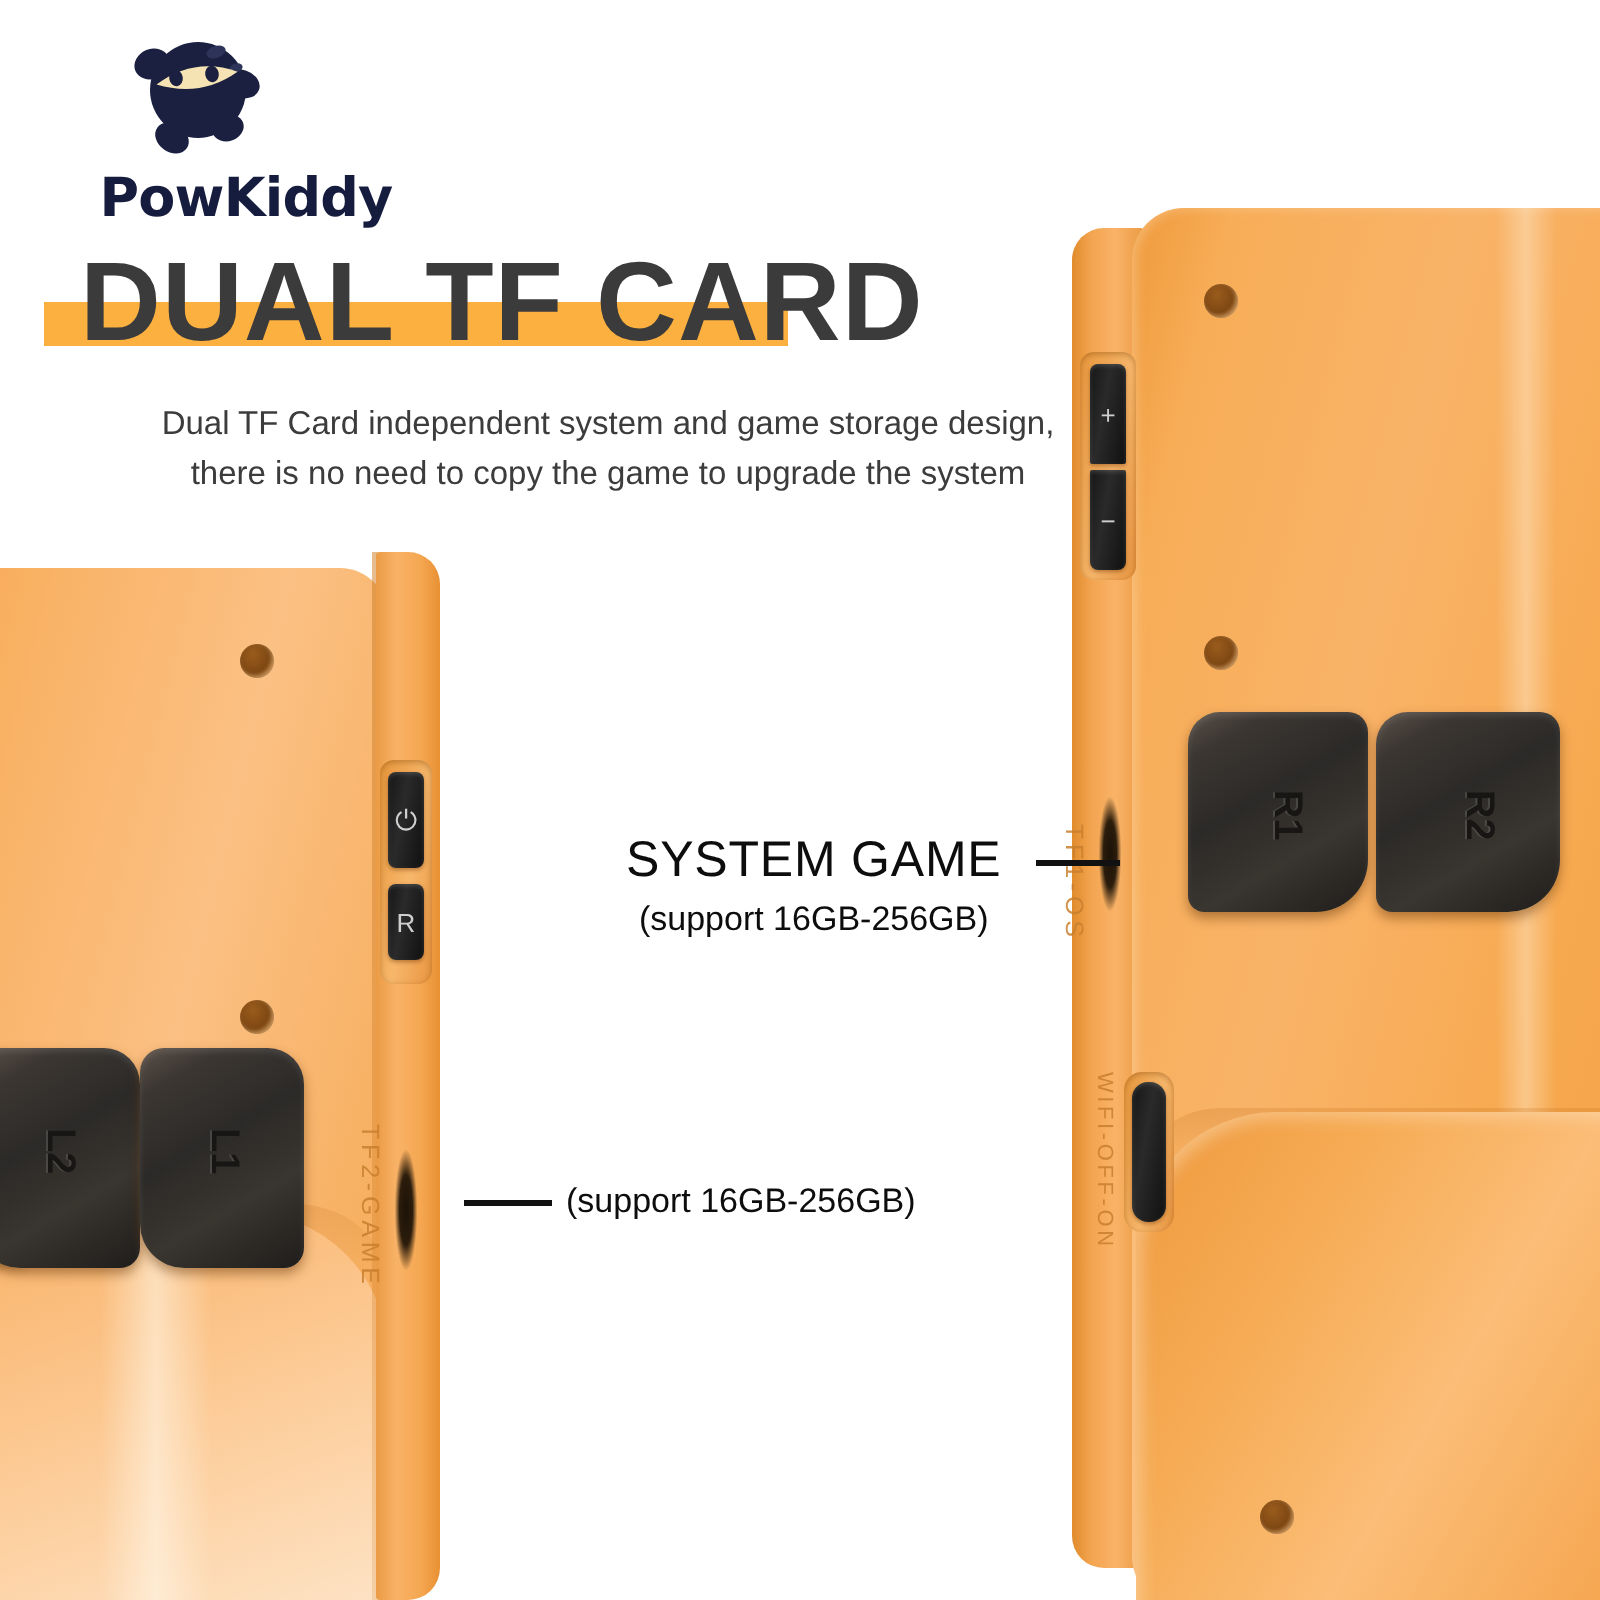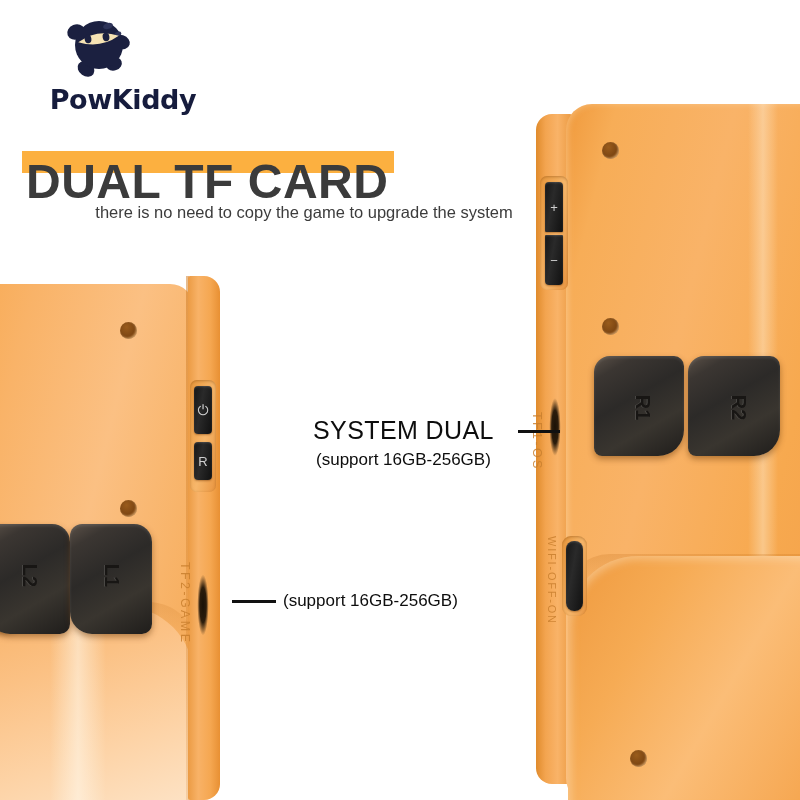--- a/index.html
+++ b/index.html
@@ -11,23 +11,23 @@
   
   #logo{position:absolute;left:38px;top:12px;width:170px;height:100px;}
   #ninja{position:absolute;left:20px;top:0px;width:80px;height:70px;}
   #logo-text{position:absolute;left:0px;top:72px;width:170px;
     font-size:27px;font-weight:bold;color:#161c3d;letter-spacing:-0.4px;
     font-family:"DejaVu Sans",sans-serif;white-space:nowrap;}
 
   
   #head-wrap{position:absolute;left:22px;top:118px;width:560px;height:62px;}
   #head-bar{position:absolute;left:0px;top:33px;width:372px;height:22px;background:#fcb040;}
-  #heading{position:absolute;left:4px;top:0px;font-size:48px;font-weight:bold;
+  #heading{position:absolute;left:18px;top:0px;font-size:56px;font-weight:bold;
     color:#3b3b3b;letter-spacing:0.5px;white-space:nowrap;
-    font-family:"Liberation Sans",sans-serif;margin-top:36px;}
+    font-family:"Liberation Sans",sans-serif;}
 
   
   #subtitle{position:absolute;left:34px;top:200px;width:540px;
     font-size:16.5px;line-height:25px;color:#3c3c3c;
     font-family:"Liberation Sans",sans-serif;}
   #subtitle div{white-space:nowrap;}
 
   
   .screwhole{position:absolute;border-radius:50%;
     background:radial-gradient(ellipse at 38% 30%, #9a5c1c 0%, #7e4713 55%, #b97a35 100%);
@@ -122,20 +122,21 @@
     </svg>
     <div id="logo-text">PowKiddy</div>
   </div>
 
   <div id="head-wrap">
     <div id="head-bar"></div>
     <div id="heading">DUAL TF CARD</div>
   </div>
 
   <div id="subtitle">
+    <div>Dual TF Card independent system and game storage design,</div>
     <div>there is no need to copy the game to upgrade the system</div>
   </div>
 
   <div id="dev-right">
     <div id="dr-edge"></div>
     <div id="dr-back"></div>
     <div id="dr-hl"></div>
     <div id="dr-gripline"></div>
     <div id="dr-grip"></div>
 
@@ -189,21 +190,21 @@
       <div class="cap" style="border-radius:12px 18px 10px 22px;"></div>
       <div class="glyph" style="left:30px;top:40px;font-size:20px;transform:rotate(90deg);">L2</div>
     </div>
     <div class="shoulder" style="left:116px;top:248px;width:82px;height:110px;">
       <div class="cap" style="border-radius:12px 18px 10px 22px;"></div>
       <div class="glyph" style="left:30px;top:40px;font-size:20px;transform:rotate(90deg);">L1</div>
     </div>
   </div>
 
   <div class="callout" style="left:313px;top:416px;">
-    <div class="c-title">SYSTEM DUAL</div>
+    <div class="c-title">SYSTEM GAME</div>
     <div class="c-sub">(support 16GB-256GB)</div>
   </div>
   <div class="leader" style="left:518px;top:430px;width:42px;"></div>
 
   <div class="callout" style="left:283px;top:586px;">
     <div class="c-sub">(support 16GB-256GB)</div>
   </div>
   <div class="leader" style="left:232px;top:600px;width:44px;"></div>
 
 </div>

